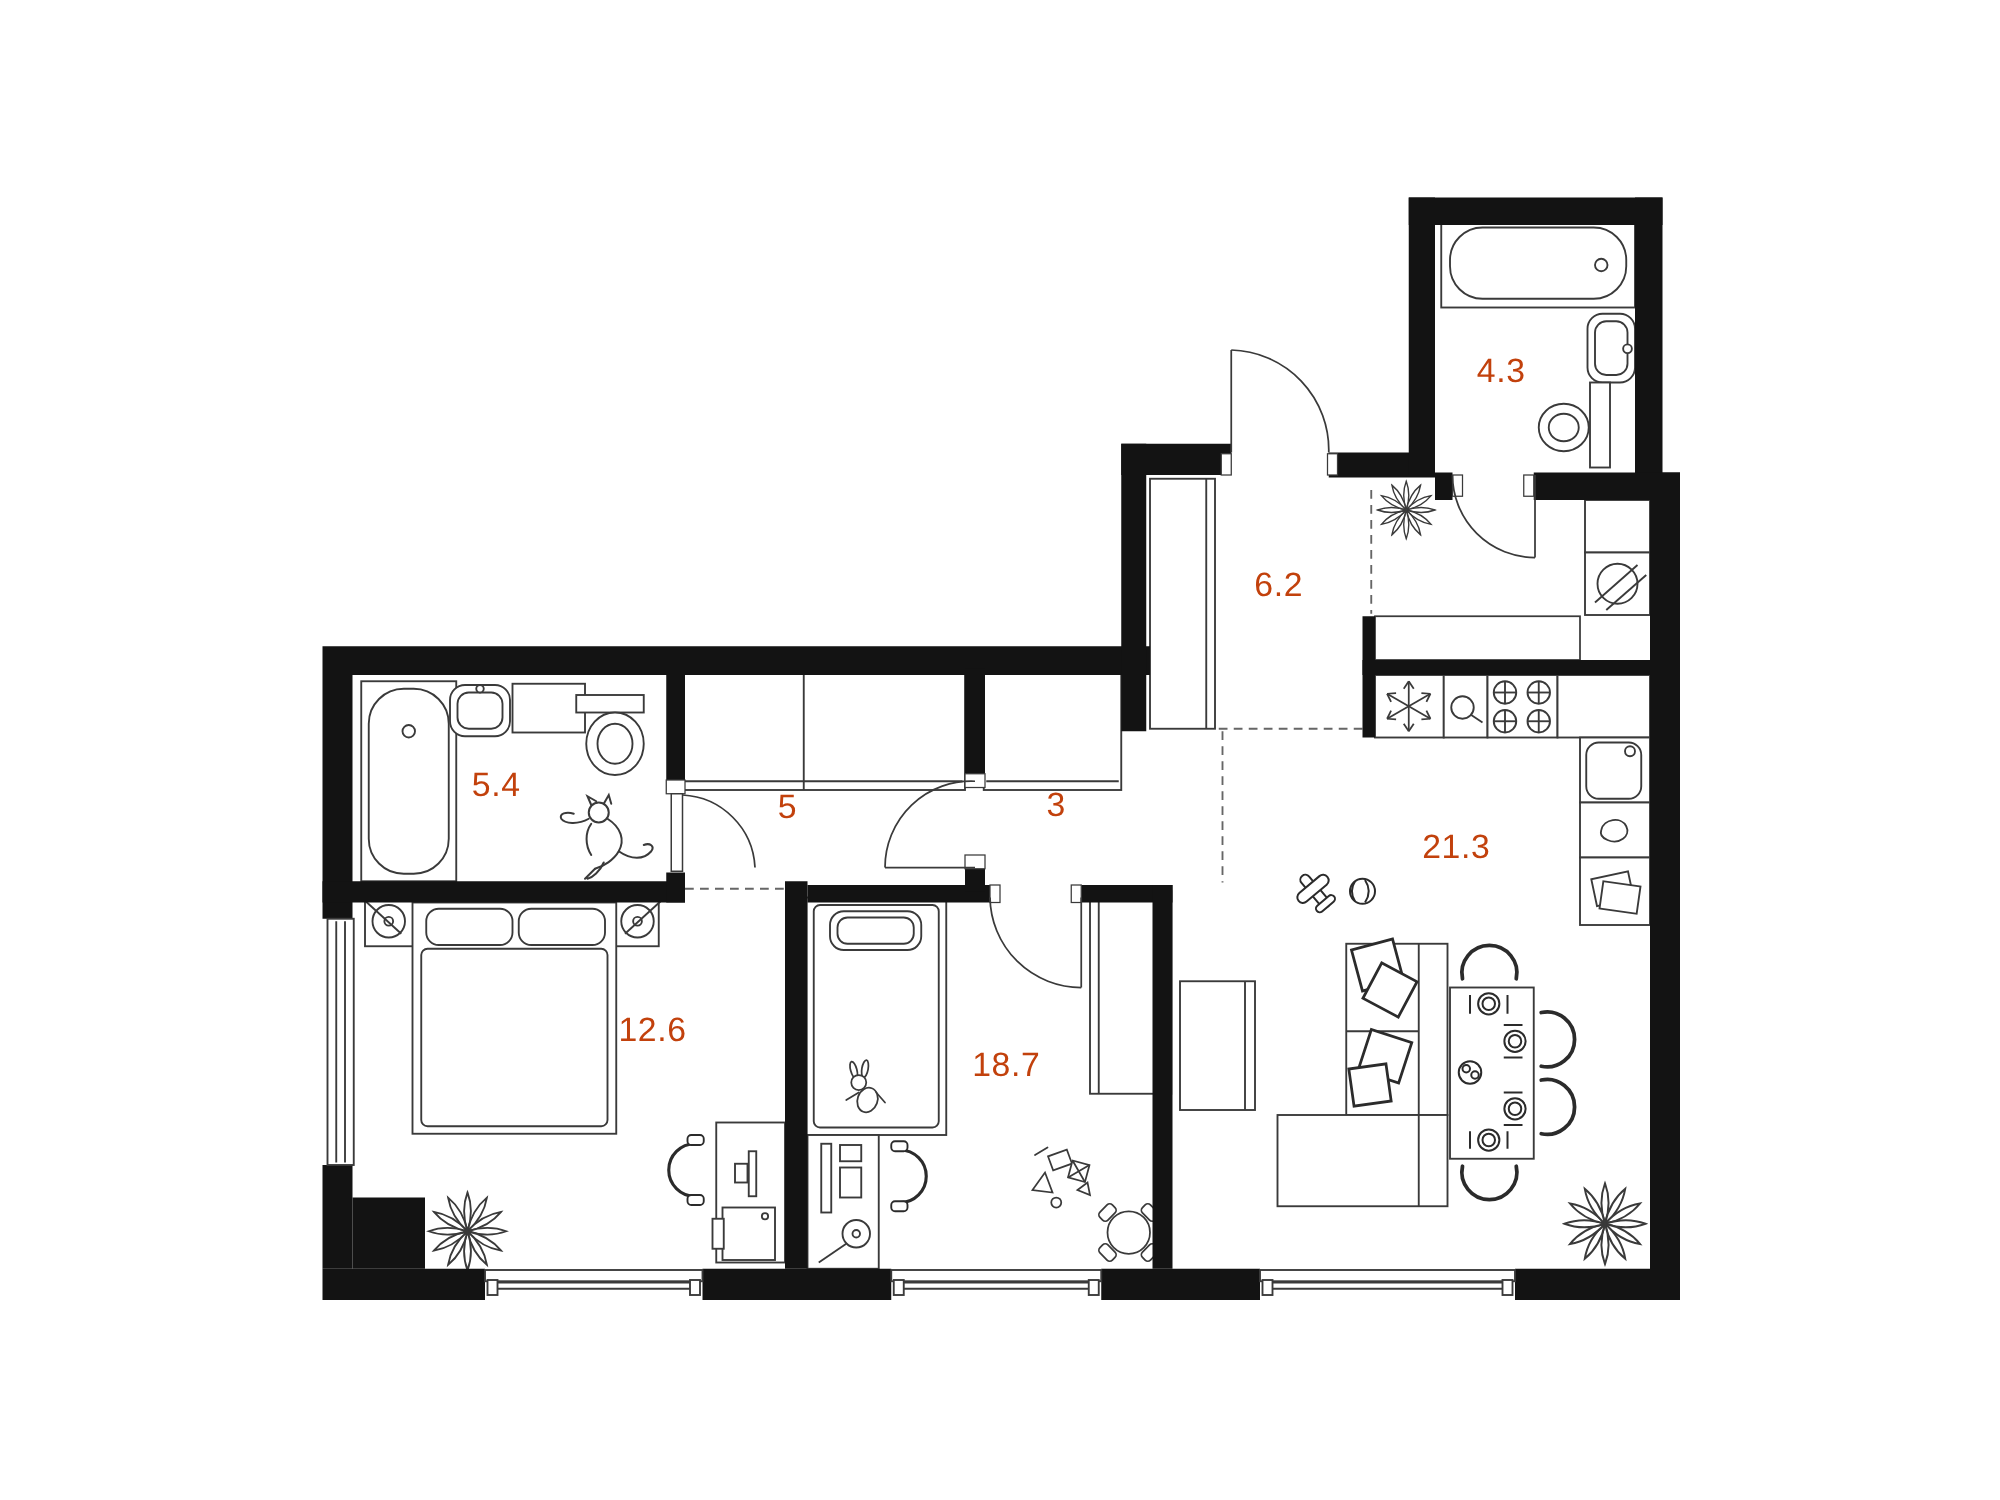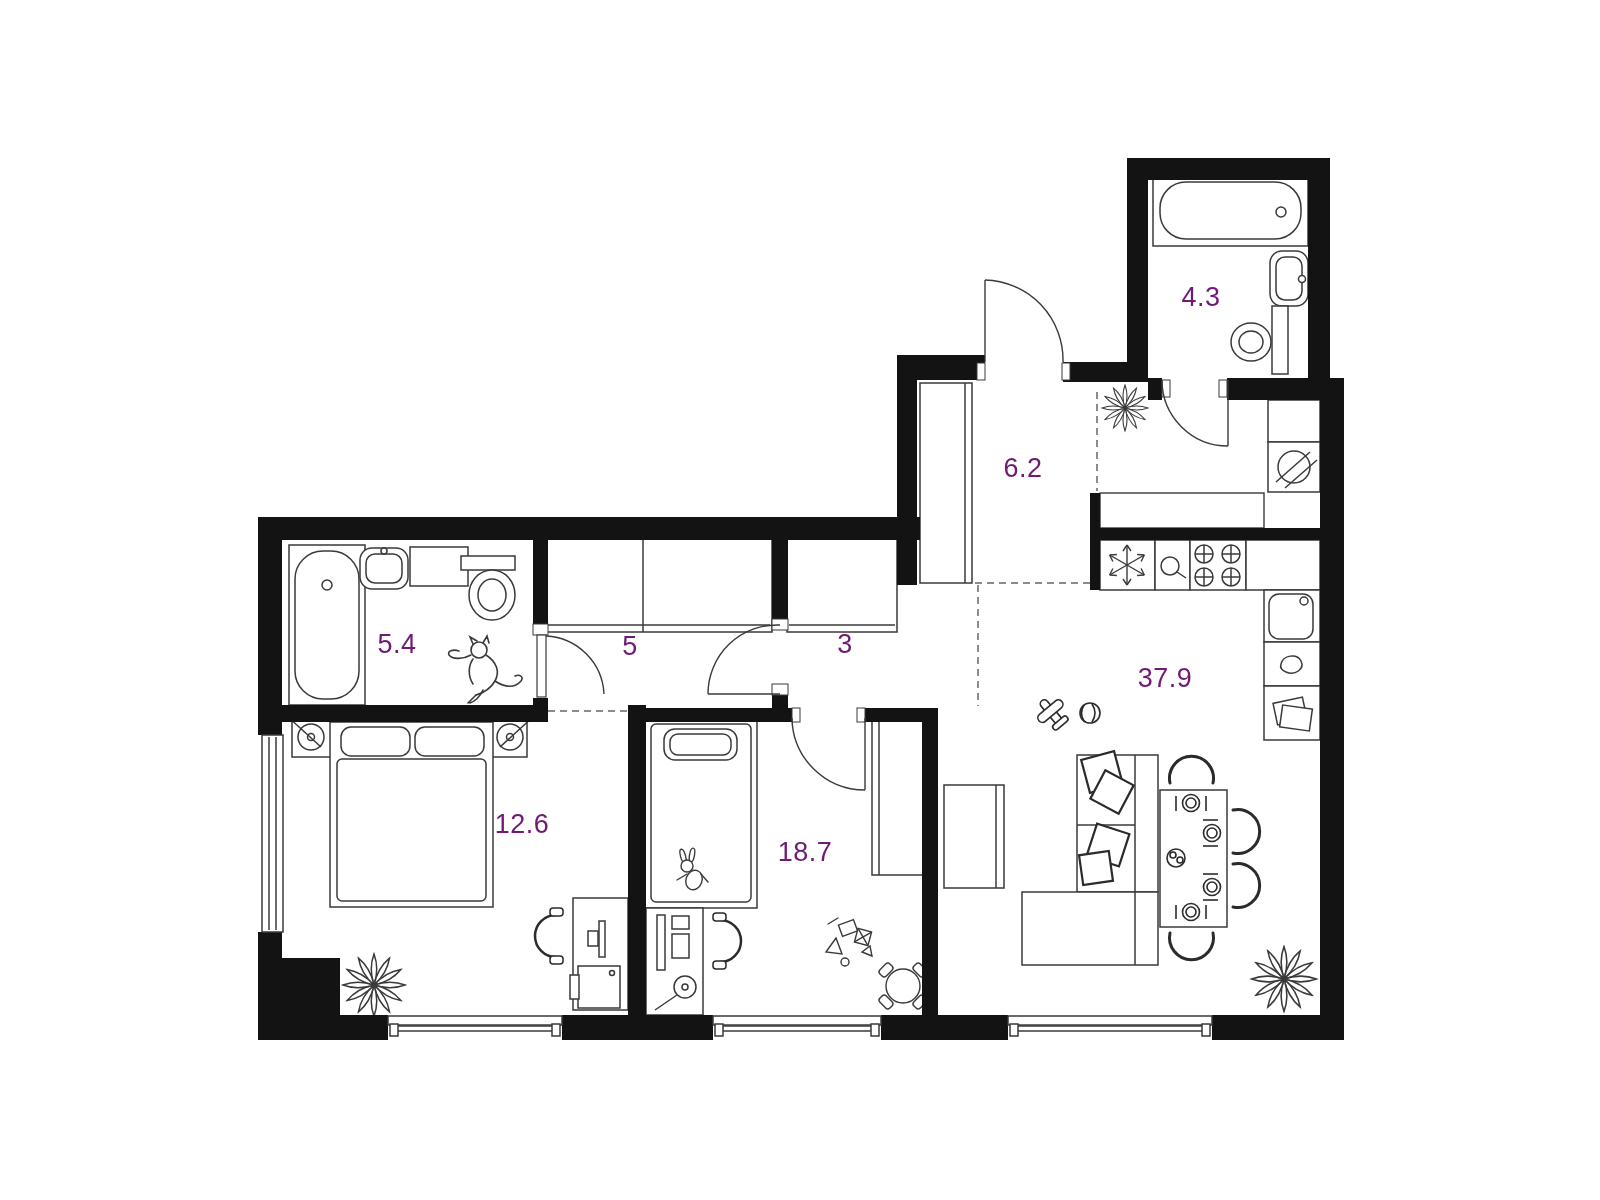--- a/index.html
+++ b/index.html
@@ -1,20 +1,20 @@
 <!DOCTYPE html>
 <html><head>
 <meta charset="utf-8">
 <style>
   html,body{margin:0;padding:0;background:#ffffff;}
   .stage{position:relative;width:1600px;height:1200px;background:#fff;overflow:hidden;
          font-family:"Liberation Sans", sans-serif;}
   .plan-svg{position:absolute;left:0;top:0;}
   .room-label{position:absolute;transform:translate(-50%,-50%);font-size:27px;font-weight:500;
-              color:#701a75;letter-spacing:.5px;white-space:nowrap;}
+              color:#c2410c;letter-spacing:.5px;white-space:nowrap;}
 </style>
 </head>
 <body>
 
 <div class="stage">
 
 <svg class="plan-svg" width="1600" height="1200" viewBox="0 0 1600 1200">
   <defs>
     <g id="plantg">
       <g stroke="#3a3a3a" stroke-width="1.3" fill="#fff">
@@ -380,22 +380,22 @@
         <rect x="871" y="1024" width="8" height="12"></rect>
 
     <rect x="1008" y="1016" width="204" height="9"></rect>
     <line x1="1014" y1="1026" x2="1206" y2="1026"></line>
     <line x1="1014" y1="1031" x2="1206" y2="1031"></line>
     <rect x="1010" y="1024" width="8" height="12"></rect>
         <rect x="1202" y="1024" width="8" height="12"></rect>
   </g>
 </svg>
 
-<div class="room-label" style="left:397px;top:644px">5.4</div>
+<div class="room-label" style="left:397px;top:628px">5.4</div>
 <div class="room-label" style="left:630px;top:646px">5</div>
 <div class="room-label" style="left:845px;top:644px">3</div>
 <div class="room-label" style="left:1023px;top:468px">6.2</div>
 <div class="room-label" style="left:1201px;top:297px">4.3</div>
 <div class="room-label" style="left:522px;top:824px">12.6</div>
 <div class="room-label" style="left:805px;top:852px">18.7</div>
-<div class="room-label" style="left:1165px;top:678px">37.9</div>
+<div class="room-label" style="left:1165px;top:678px">21.3</div>
 
 </div>
 
 </body></html>

